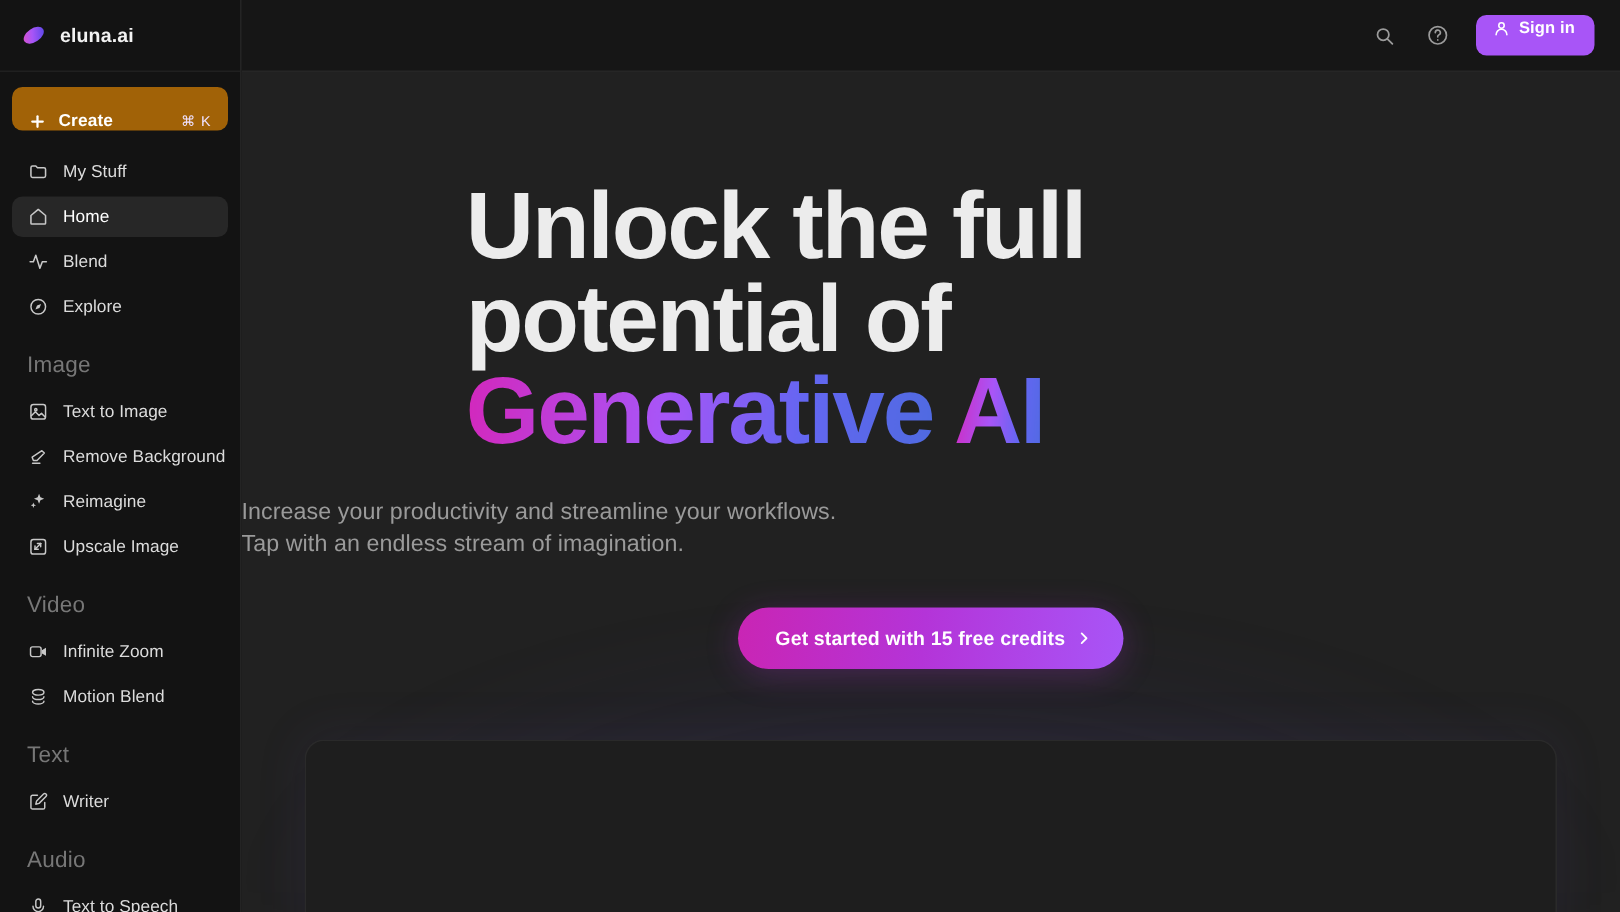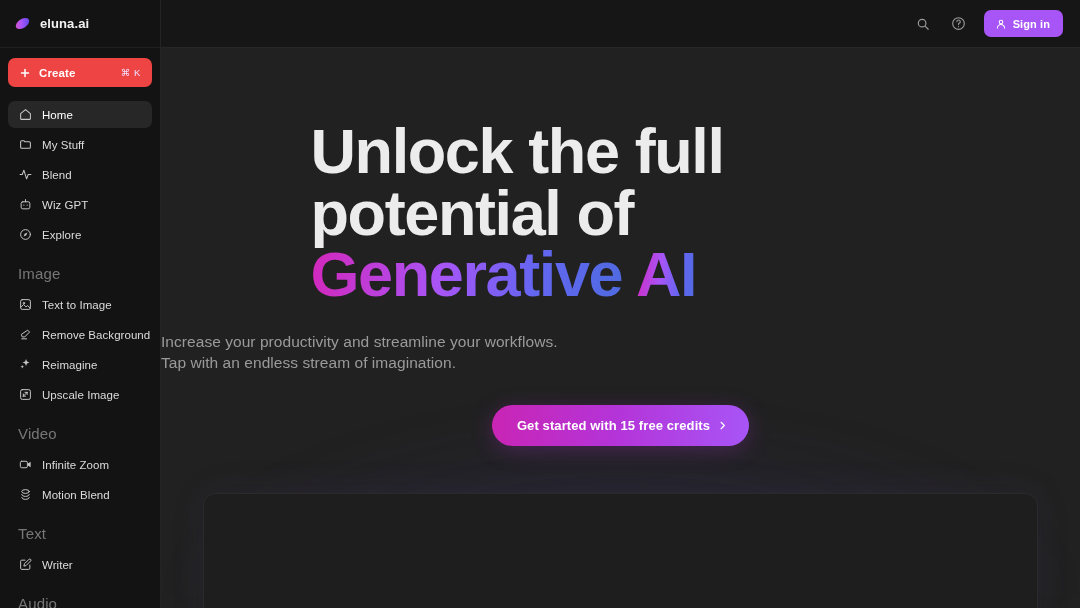--- a/index.html
+++ b/index.html
@@ -70,24 +70,24 @@
   }
 
   .sidebar-scroll {
     flex: 1 1 auto;
     padding: 10px 8px 0 8px;
     overflow: hidden;
   }
 
   .create-btn {
     display: flex;
-    align-items: center;
+    align-items: flex-end;
     height: 29px;
     border-radius: 7px;
-    background: #ef4444;
+    background: #a16207;
     padding: 0 11px;
     cursor: pointer;
     margin-bottom: 14px;
   }
   .create-btn .ci { display: flex; align-items: center; }
   .create-label {
     color: #ffffff;
     font-size: 11.5px;
     font-weight: bold;
     margin-left: 8px;
@@ -165,24 +165,24 @@
     display: flex;
     align-items: center;
     justify-content: center;
     color: #9b9b9b;
     cursor: pointer;
     border-radius: 5px;
   }
 
   .signin-btn {
     display: flex;
-    align-items: center;
+    align-items: flex-end;
     gap: 6px;
     height: 27px;
-    padding: 0 13px 0 11px;
+    padding: 0 13px 12px 11px;
     border-radius: 7px;
     background: #a855f7;
     cursor: pointer;
   }
   .signin-label {
     color: #ffffff;
     font-size: 11px;
     font-weight: bold;
     letter-spacing: 0.1px;
   }
@@ -293,58 +293,47 @@
         <span class="ci">
           <svg width="12" height="12" viewBox="0 0 24 24" fill="none" stroke="#fff" stroke-width="3" stroke-linecap="round">
               <line x1="12" y1="5" x2="12" y2="19"></line>
               <line x1="5" y1="12" x2="19" y2="12"></line>
             </svg>
         </span>
         <span class="create-label">Create</span>
         <span class="create-kbd">⌘ K</span>
       </div>
 
+      <div class="nav-item">
+        <span class="ic">
+          <svg width="13" height="13" viewBox="0 0 24 24" fill="none" stroke="currentColor" stroke-width="1.9" stroke-linecap="round" stroke-linejoin="round">
+              <path d="M3 7a2 2 0 0 1 2-2h4l2 2h8a2 2 0 0 1 2 2v8a2 2 0 0 1-2 2H5a2 2 0 0 1-2-2z"></path>
+            </svg>
+        </span>
+        <span class="lbl">My Stuff</span>
+      </div>
+
       <div class="nav-item active">
         <span class="ic">
           <svg width="13" height="13" viewBox="0 0 24 24" fill="none" stroke="currentColor" stroke-width="1.9" stroke-linecap="round" stroke-linejoin="round">
               <path d="M3 10.5L12 3l9 7.5V20a1 1 0 0 1-1 1H4a1 1 0 0 1-1-1z"></path>
             </svg>
         </span>
         <span class="lbl">Home</span>
       </div>
 
       <div class="nav-item">
         <span class="ic">
           <svg width="13" height="13" viewBox="0 0 24 24" fill="none" stroke="currentColor" stroke-width="1.9" stroke-linecap="round" stroke-linejoin="round">
-              <path d="M3 7a2 2 0 0 1 2-2h4l2 2h8a2 2 0 0 1 2 2v8a2 2 0 0 1-2 2H5a2 2 0 0 1-2-2z"></path>
-            </svg>
-        </span>
-        <span class="lbl">My Stuff</span>
-      </div>
-
-      <div class="nav-item">
-        <span class="ic">
-          <svg width="13" height="13" viewBox="0 0 24 24" fill="none" stroke="currentColor" stroke-width="1.9" stroke-linecap="round" stroke-linejoin="round">
               <polyline points="2,12 6,12 9,4 14,20 17,12 22,12"></polyline>
             </svg>
         </span>
         <span class="lbl">Blend</span>
       </div>
 
-      <div class="nav-item">
-        <span class="ic">
-          <svg width="13" height="13" viewBox="0 0 24 24" fill="none" stroke="currentColor" stroke-width="1.8" stroke-linecap="round" stroke-linejoin="round">
-              <rect x="4" y="7" width="16" height="13" rx="3"></rect>
-              <line x1="12" y1="3" x2="12" y2="7"></line>
-              <circle cx="9" cy="13" r="1.1" fill="currentColor" stroke="none"></circle>
-              <circle cx="15" cy="13" r="1.1" fill="currentColor" stroke="none"></circle>
-            </svg>
-        </span>
-        <span class="lbl">Wiz GPT</span>
-      </div>
 
       <div class="nav-item">
         <span class="ic">
           <svg width="13" height="13" viewBox="0 0 24 24" fill="none" stroke="currentColor" stroke-width="1.8" stroke-linecap="round" stroke-linejoin="round">
               <circle cx="12" cy="12" r="9"></circle>
               <polygon points="15.5,8.5 10.5,10.5 8.5,15.5 13.5,13.5" fill="currentColor" stroke="none"></polygon>
             </svg>
         </span>
         <span class="lbl">Explore</span>
       </div>

